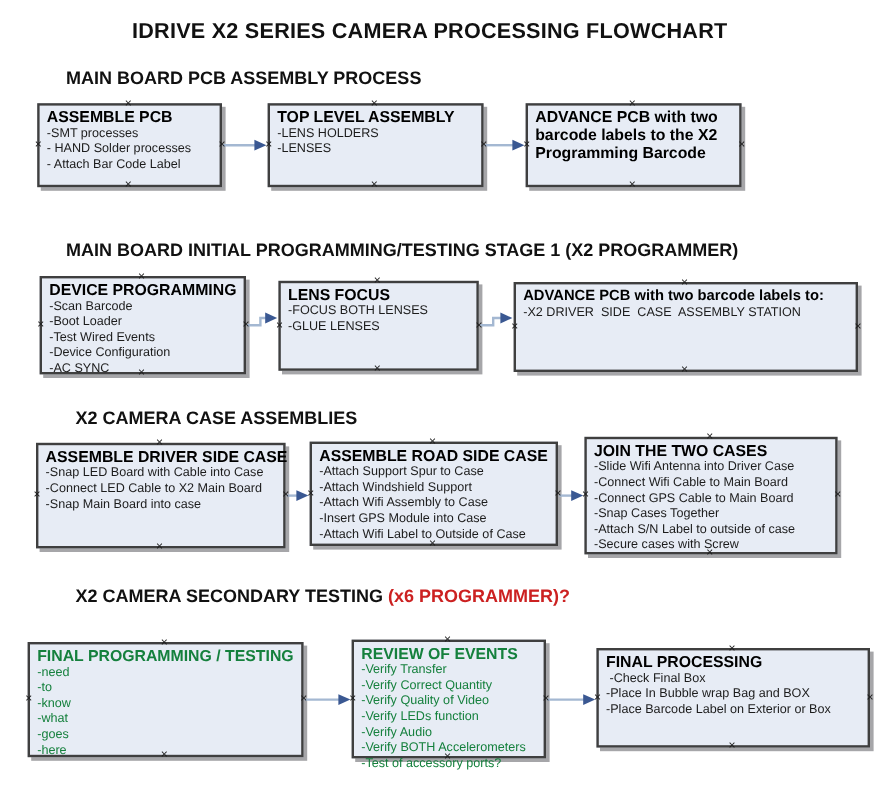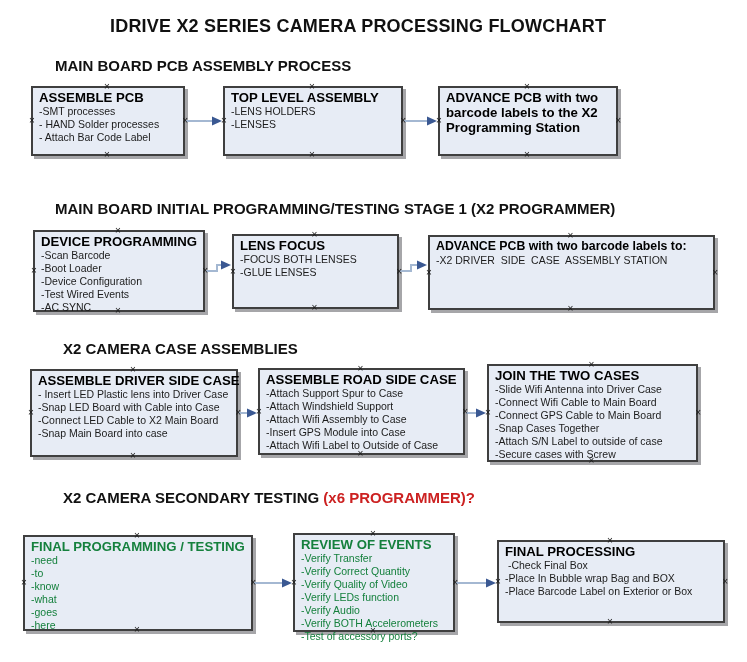--- a/index.html
+++ b/index.html
@@ -74,33 +74,33 @@
   <div class="btitle nw">TOP LEVEL ASSEMBLY</div>
   <div class="bline">-LENS HOLDERS</div>
   <div class="bline">-LENSES</div>
 </div>
 
 <div class="fbox" style="left:438px;top:86px;width:180px;height:70px">
   <i class="handle t">×</i>
   <i class="handle b">×</i>
   <i class="handle l">×</i>
   <i class="handle r">×</i>
-  <div class="btitle">ADVANCE PCB with two barcode labels to the  X2 Programming Station</div>
+  <div class="btitle">ADVANCE PCB with two barcode labels to the  X2 Programming Barcode</div>
 </div>
 
 <div class="fbox" style="left:33px;top:230px;width:172px;height:82px">
   <i class="handle t">×</i>
   <i class="handle b">×</i>
   <i class="handle l">×</i>
   <i class="handle r">×</i>
   <div class="btitle nw">DEVICE PROGRAMMING</div>
   <div class="bline">-Scan Barcode</div>
   <div class="bline">-Boot Loader</div>
+  <div class="bline">-Test Wired Events</div>
   <div class="bline">-Device Configuration</div>
-  <div class="bline">-Test Wired Events</div>
   <div class="bline">-AC SYNC</div>
 </div>
 
 <div class="fbox" style="left:232px;top:234px;width:167px;height:75px">
   <i class="handle t">×</i>
   <i class="handle b">×</i>
   <i class="handle l">×</i>
   <i class="handle r">×</i>
   <div class="btitle nw">LENS FOCUS</div>
   <div class="bline">-FOCUS BOTH LENSES</div>
@@ -115,21 +115,20 @@
   <div class="btitle nw t12">ADVANCE PCB with two barcode labels to:</div>
   <div class="bline">-X2 DRIVER  SIDE  CASE  ASSEMBLY STATION</div>
 </div>
 
 <div class="fbox" style="left:30px;top:369px;width:208px;height:88px">
   <i class="handle t">×</i>
   <i class="handle b">×</i>
   <i class="handle l">×</i>
   <i class="handle r">×</i>
   <div class="btitle nw">ASSEMBLE DRIVER SIDE CASE</div>
-  <div class="bline">- Insert LED Plastic lens into Driver Case</div>
   <div class="bline">-Snap LED Board with Cable into Case</div>
   <div class="bline">-Connect LED Cable to X2 Main Board</div>
   <div class="bline">-Snap Main Board into case</div>
 </div>
 
 <div class="fbox" style="left:258px;top:368px;width:207px;height:87px">
   <i class="handle t">×</i>
   <i class="handle b">×</i>
   <i class="handle l">×</i>
   <i class="handle r">×</i>

